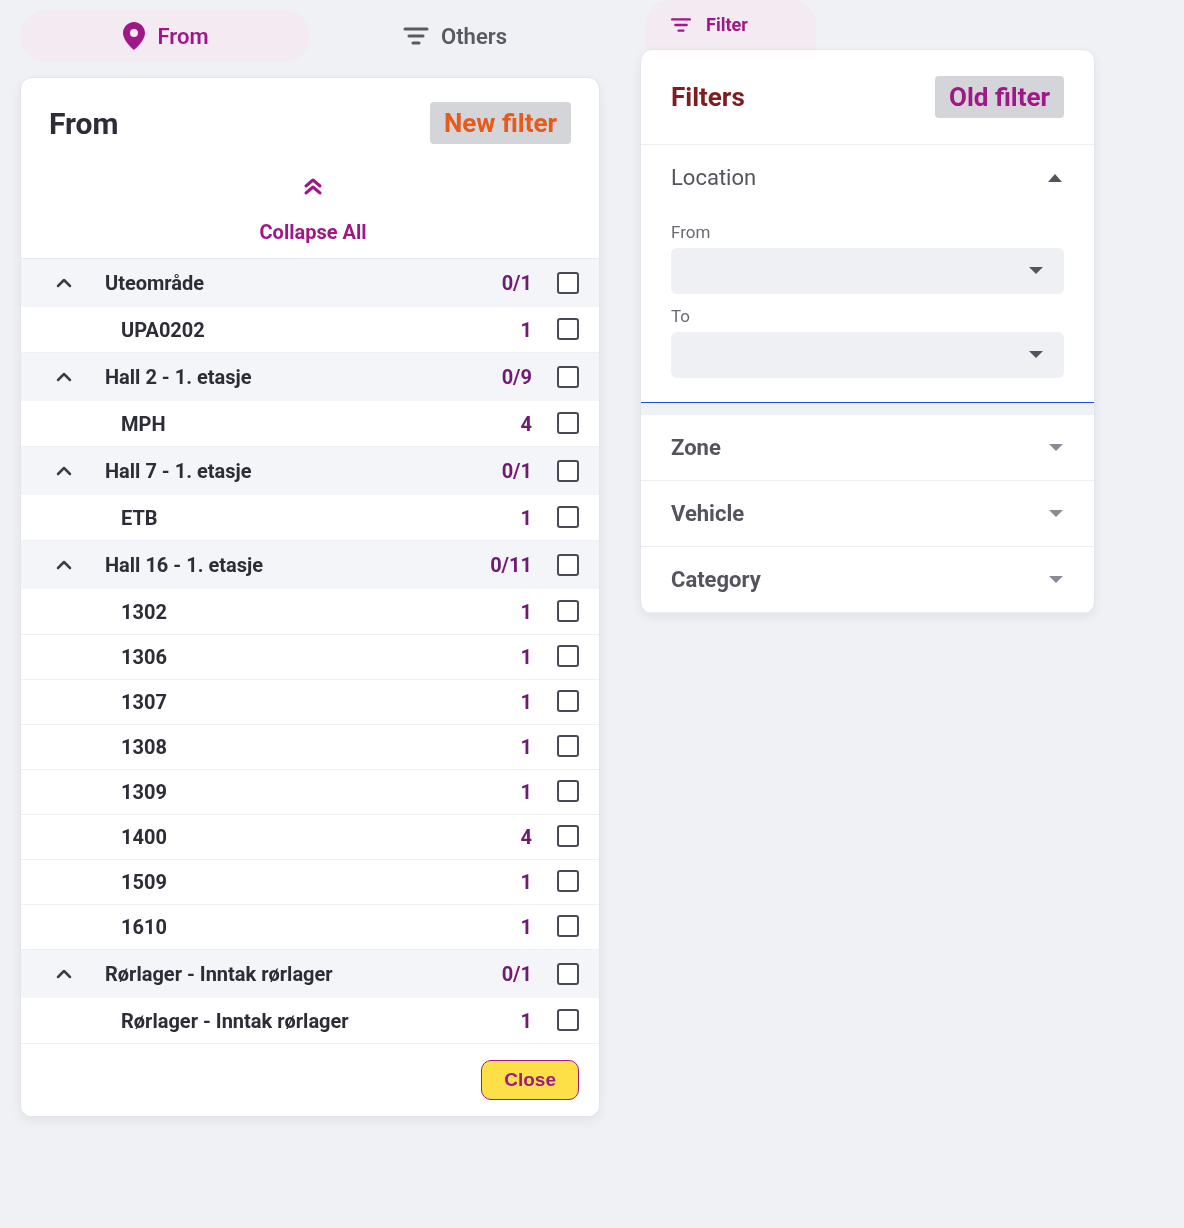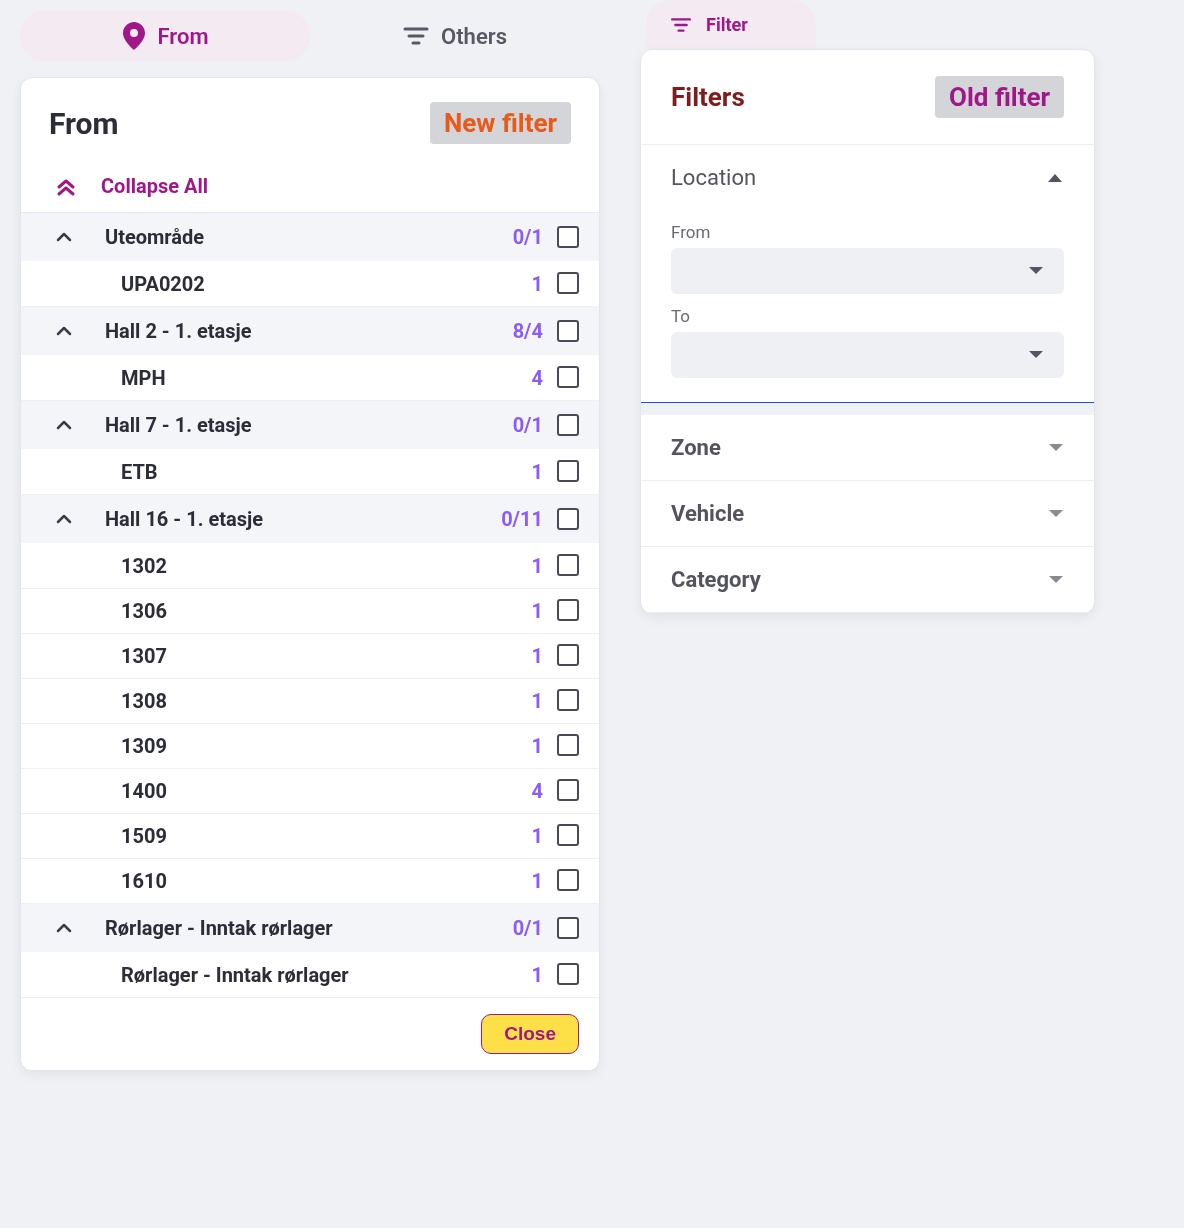--- a/index.html
+++ b/index.html
@@ -68,20 +68,21 @@
       font-weight: 700;
     }
     .badge.new { color: #e85a1a; }
     .badge.old { color: #a01888; }
     .collapse-all-row {
       display: flex;
       align-items: center;
       gap: 24px;
       padding: 12px 28px 14px 34px;
       border-bottom: 1px solid #e8e9ef;
+      flex-direction: column;
     }
     .collapse-all-label {
       color: #a01888;
       font-size: 20px;
       font-weight: 700;
     }
     .tree {
       display: flex;
       flex-direction: column;
     }
@@ -106,22 +107,22 @@
     }
     .tree-label {
       flex: 1;
       font-size: 20px;
       font-weight: 700;
       color: #2d2d38;
     }
     .tree-count {
       font-size: 20px;
       font-weight: 700;
-      color: #8b5cf6;
-      margin-right: 14px;
+      color: #701a75;
+      margin-right: 25px;
       min-width: 50px;
       text-align: right;
     }
     .checkbox {
       width: 22px;
       height: 22px;
       border: 2.5px solid #4a4a56;
       border-radius: 3px;
       background: #fff;
     }
@@ -275,21 +276,21 @@
           <span class="tree-count">1</span>
           <span class="checkbox"></span>
         </div>
         <div class="tree-group-header">
           <span class="chevron-cell">
             <svg width="18" height="12" viewBox="0 0 18 12">
               <path fill="none" stroke="#3c3c48" stroke-width="2.5" stroke-linecap="round" stroke-linejoin="round" d="M3 9l6-6 6 6"></path>
             </svg>
           </span>
           <span class="tree-label">Hall 2 - 1. etasje</span>
-          <span class="tree-count">8/4</span>
+          <span class="tree-count">0/9</span>
           <span class="checkbox"></span>
         </div>
         <div class="tree-child">
           <span class="tree-label">MPH</span>
           <span class="tree-count">4</span>
           <span class="checkbox"></span>
         </div>
         <div class="tree-group-header">
           <span class="chevron-cell">
             <svg width="18" height="12" viewBox="0 0 18 12">

